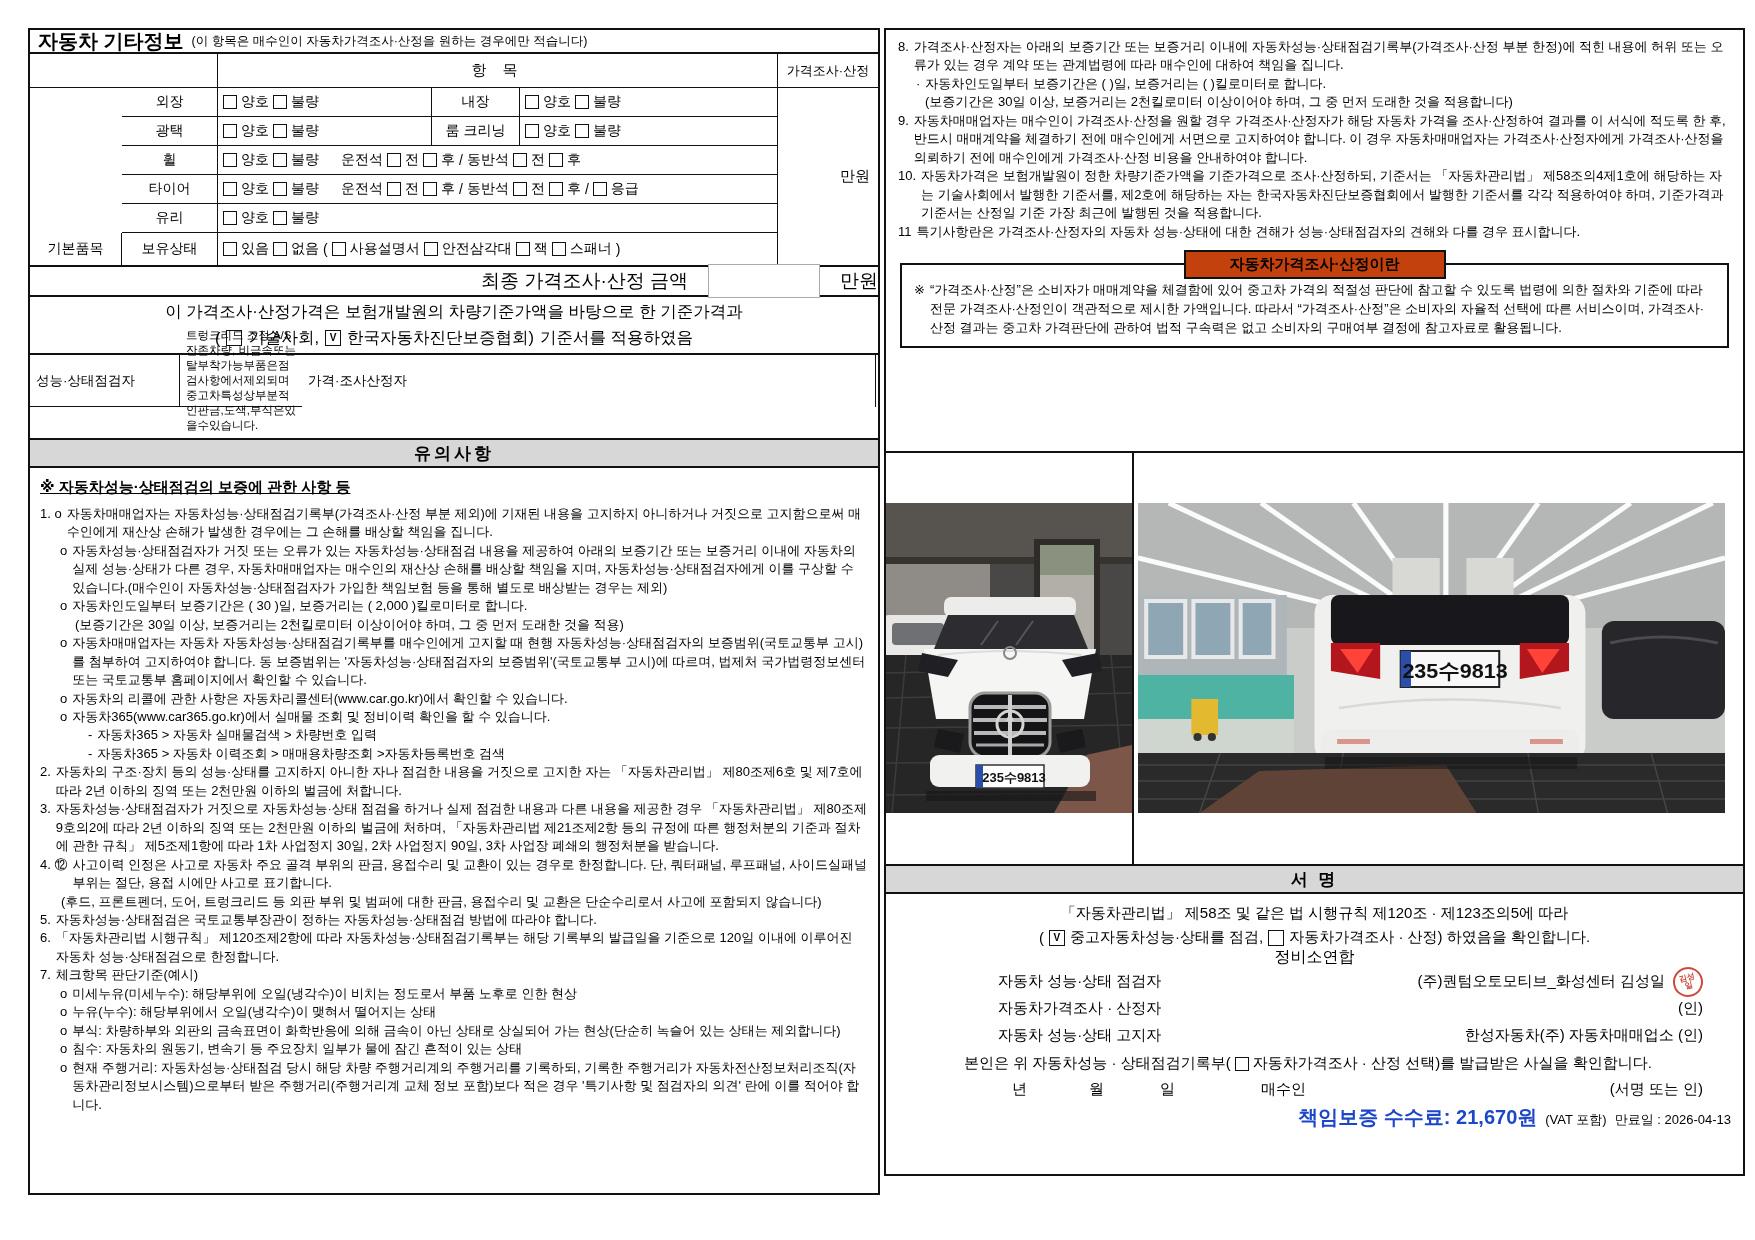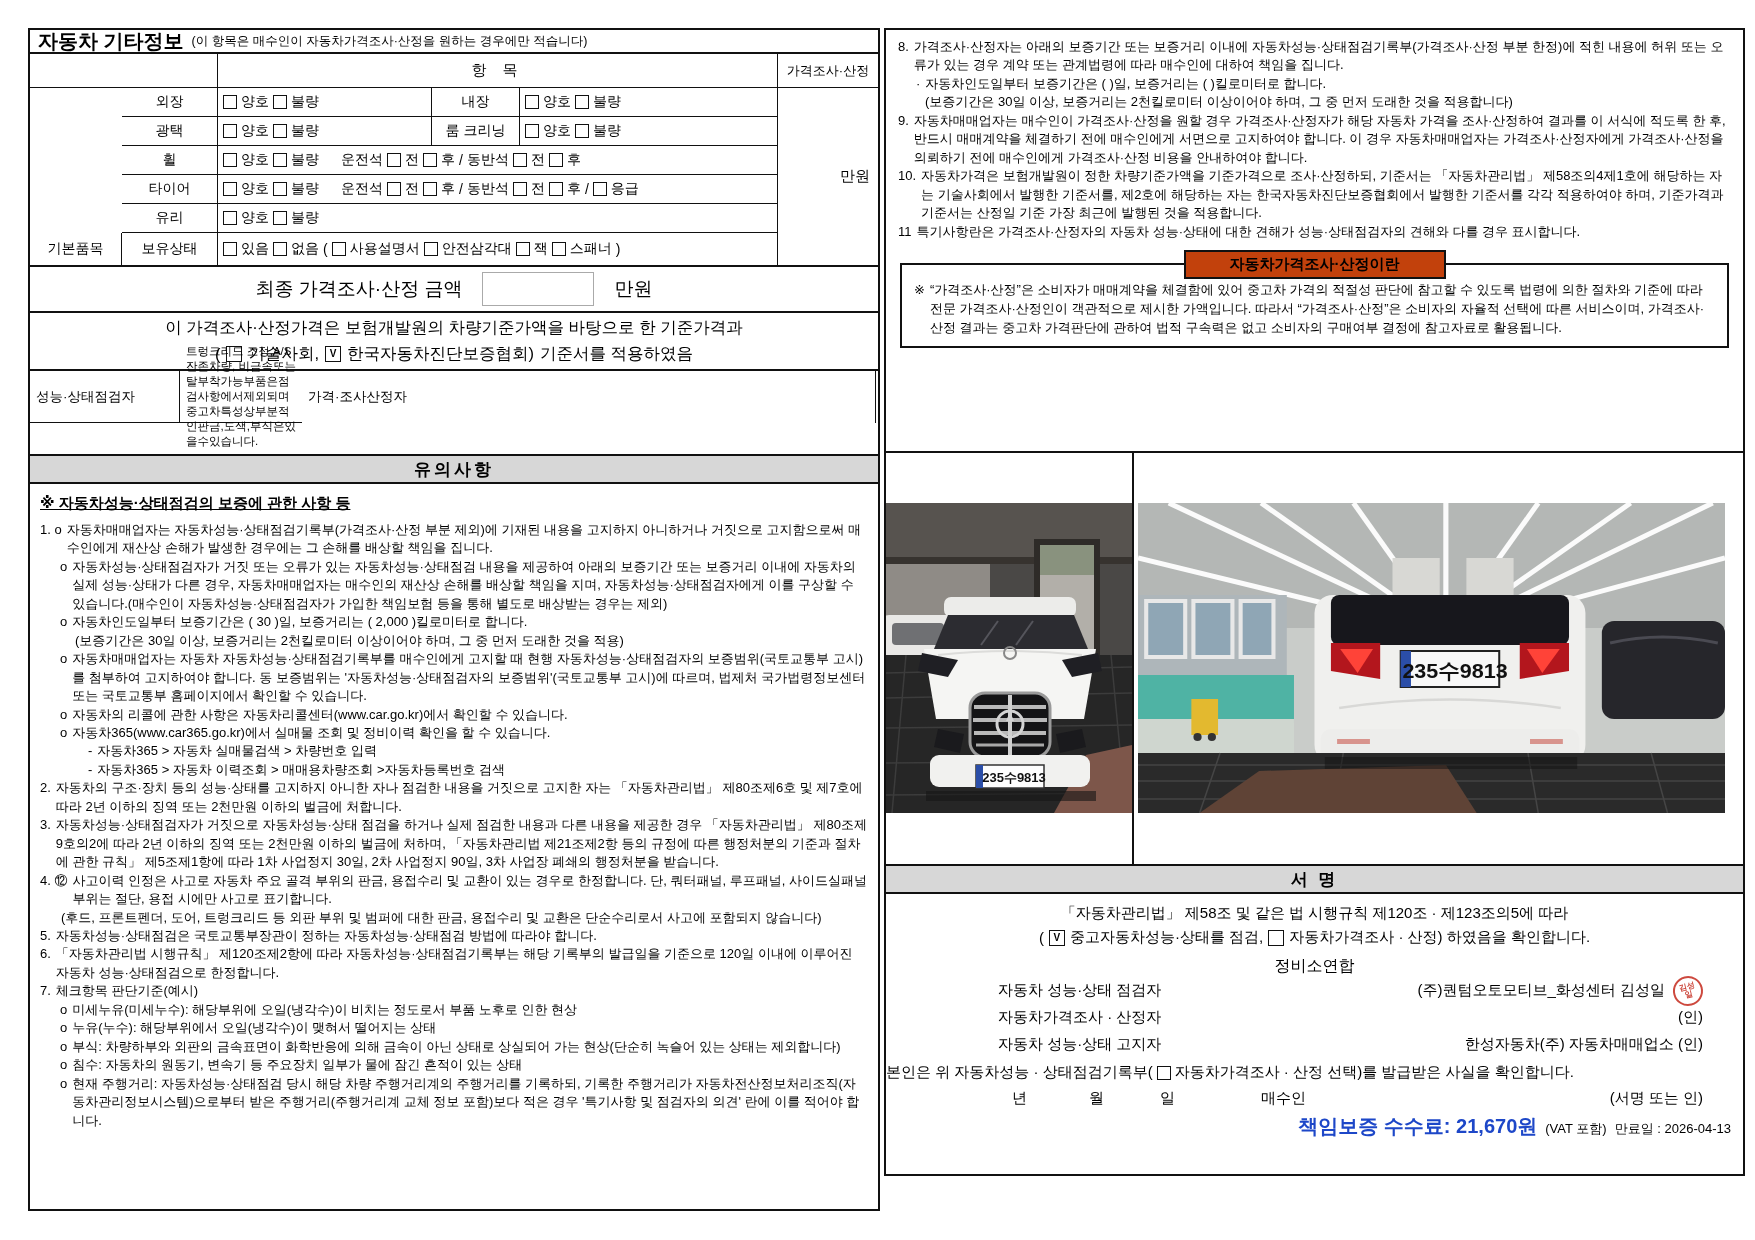--- a/index.html
+++ b/index.html
@@ -26,21 +26,21 @@
 .tc.cen{justify-content:center}
 .tc.noR{border-right:none}
 .tc.noB{border-bottom:none}
 .hc{font-size:15px;letter-spacing:6px}
 .pricehd{font-size:13px;letter-spacing:0;justify-content:center}
 .pricecell{grid-column:6;grid-row:2/8;justify-content:flex-end;font-size:15px;padding-right:8px}
 .cb{width:14px;height:14px;border:1.6px solid #111;display:inline-flex;align-items:center;
   justify-content:center;font-size:10px;font-weight:bold;flex:0 0 auto;background:#fff;line-height:1}
 .cb.big{width:16px;height:16px}
 
-.amountrow{height:48px;display:flex;align-items:center;justify-content:center;gap:20px;font-size:19px}
+.amountrow{height:32px;display:flex;align-items:center;justify-content:flex-end;gap:20px;font-size:19px}
 .inputbox{width:112px;height:34px;border:1.5px solid #aaa;background:#fff}
 
 .noterow{height:60px;display:flex;flex-direction:column;align-items:center;justify-content:center;
   gap:4px;font-size:16.5px}
 .noterow .l2{display:flex;align-items:center;gap:6px}
 
 .remarks{display:grid;grid-template-columns:150px 122px 574px;grid-template-rows:52px 31px}
 .rc{border-right:1.5px solid #111;border-bottom:1.5px solid #111;display:flex;align-items:center;
   padding:0 6px;font-size:13.5px}
 .rlab{grid-row:1/3;flex-direction:column;justify-content:center;align-items:flex-start;
@@ -62,28 +62,28 @@
 
 .photobox{height:415px;display:flex}
 .pcell{flex:0 0 248px;border-right:2px solid #111;padding-top:50px}
 .pcell2{flex:1;padding:50px 18px 0 4px}
 .pcell svg,.pcell2 svg{display:block}
 
 .signbox{height:284px;padding-top:10px;font-size:15px}
 .scenter{text-align:center}
 .sline2{display:flex;align-items:center;justify-content:center;gap:5px;margin-top:5px}
 .sdate{font-weight:bold;margin-top:9px;letter-spacing:1px;text-align:center}
-.sorg{margin-top:9px;font-size:16px;text-align:center}
+.sorg{font-size:16px;text-align:center}
 .srow{display:flex;align-items:center;padding:0 40px 0 112px;height:27px}
 .srow .val{margin-left:auto}
 .stamp{width:30px;height:30px;border:2.2px solid #c93a2e;border-radius:50%;color:#c93a2e;
   display:inline-flex;align-items:center;justify-content:center;font-size:8px;font-weight:bold;
   transform:rotate(-14deg);margin-left:8px;line-height:1.05;text-align:center;word-break:break-all;
   padding:2px;opacity:.92;flex:0 0 auto}
-.sconfirm{display:flex;align-items:center;gap:4px;margin-top:5px}
+.sconfirm{display:flex;align-items:center;gap:4px;padding-left:78px;margin-top:5px}
 .sbuyer{display:flex;align-items:center;padding:0 40px 0 126px;margin-top:7px}
 .sbuyer .m1{margin-left:62px}.sbuyer .m2{margin-left:56px}.sbuyer .m3{margin-left:86px}
 .sbuyer .end{margin-left:auto}
 .sfee{display:flex;justify-content:flex-end;align-items:baseline;gap:8px;padding-right:12px;margin-top:5px}
 .feemain{color:#1d47c8;font-weight:bold;font-size:20px}
 .feesub{font-size:13px}
 </style>
 </head>
 <body>
 

